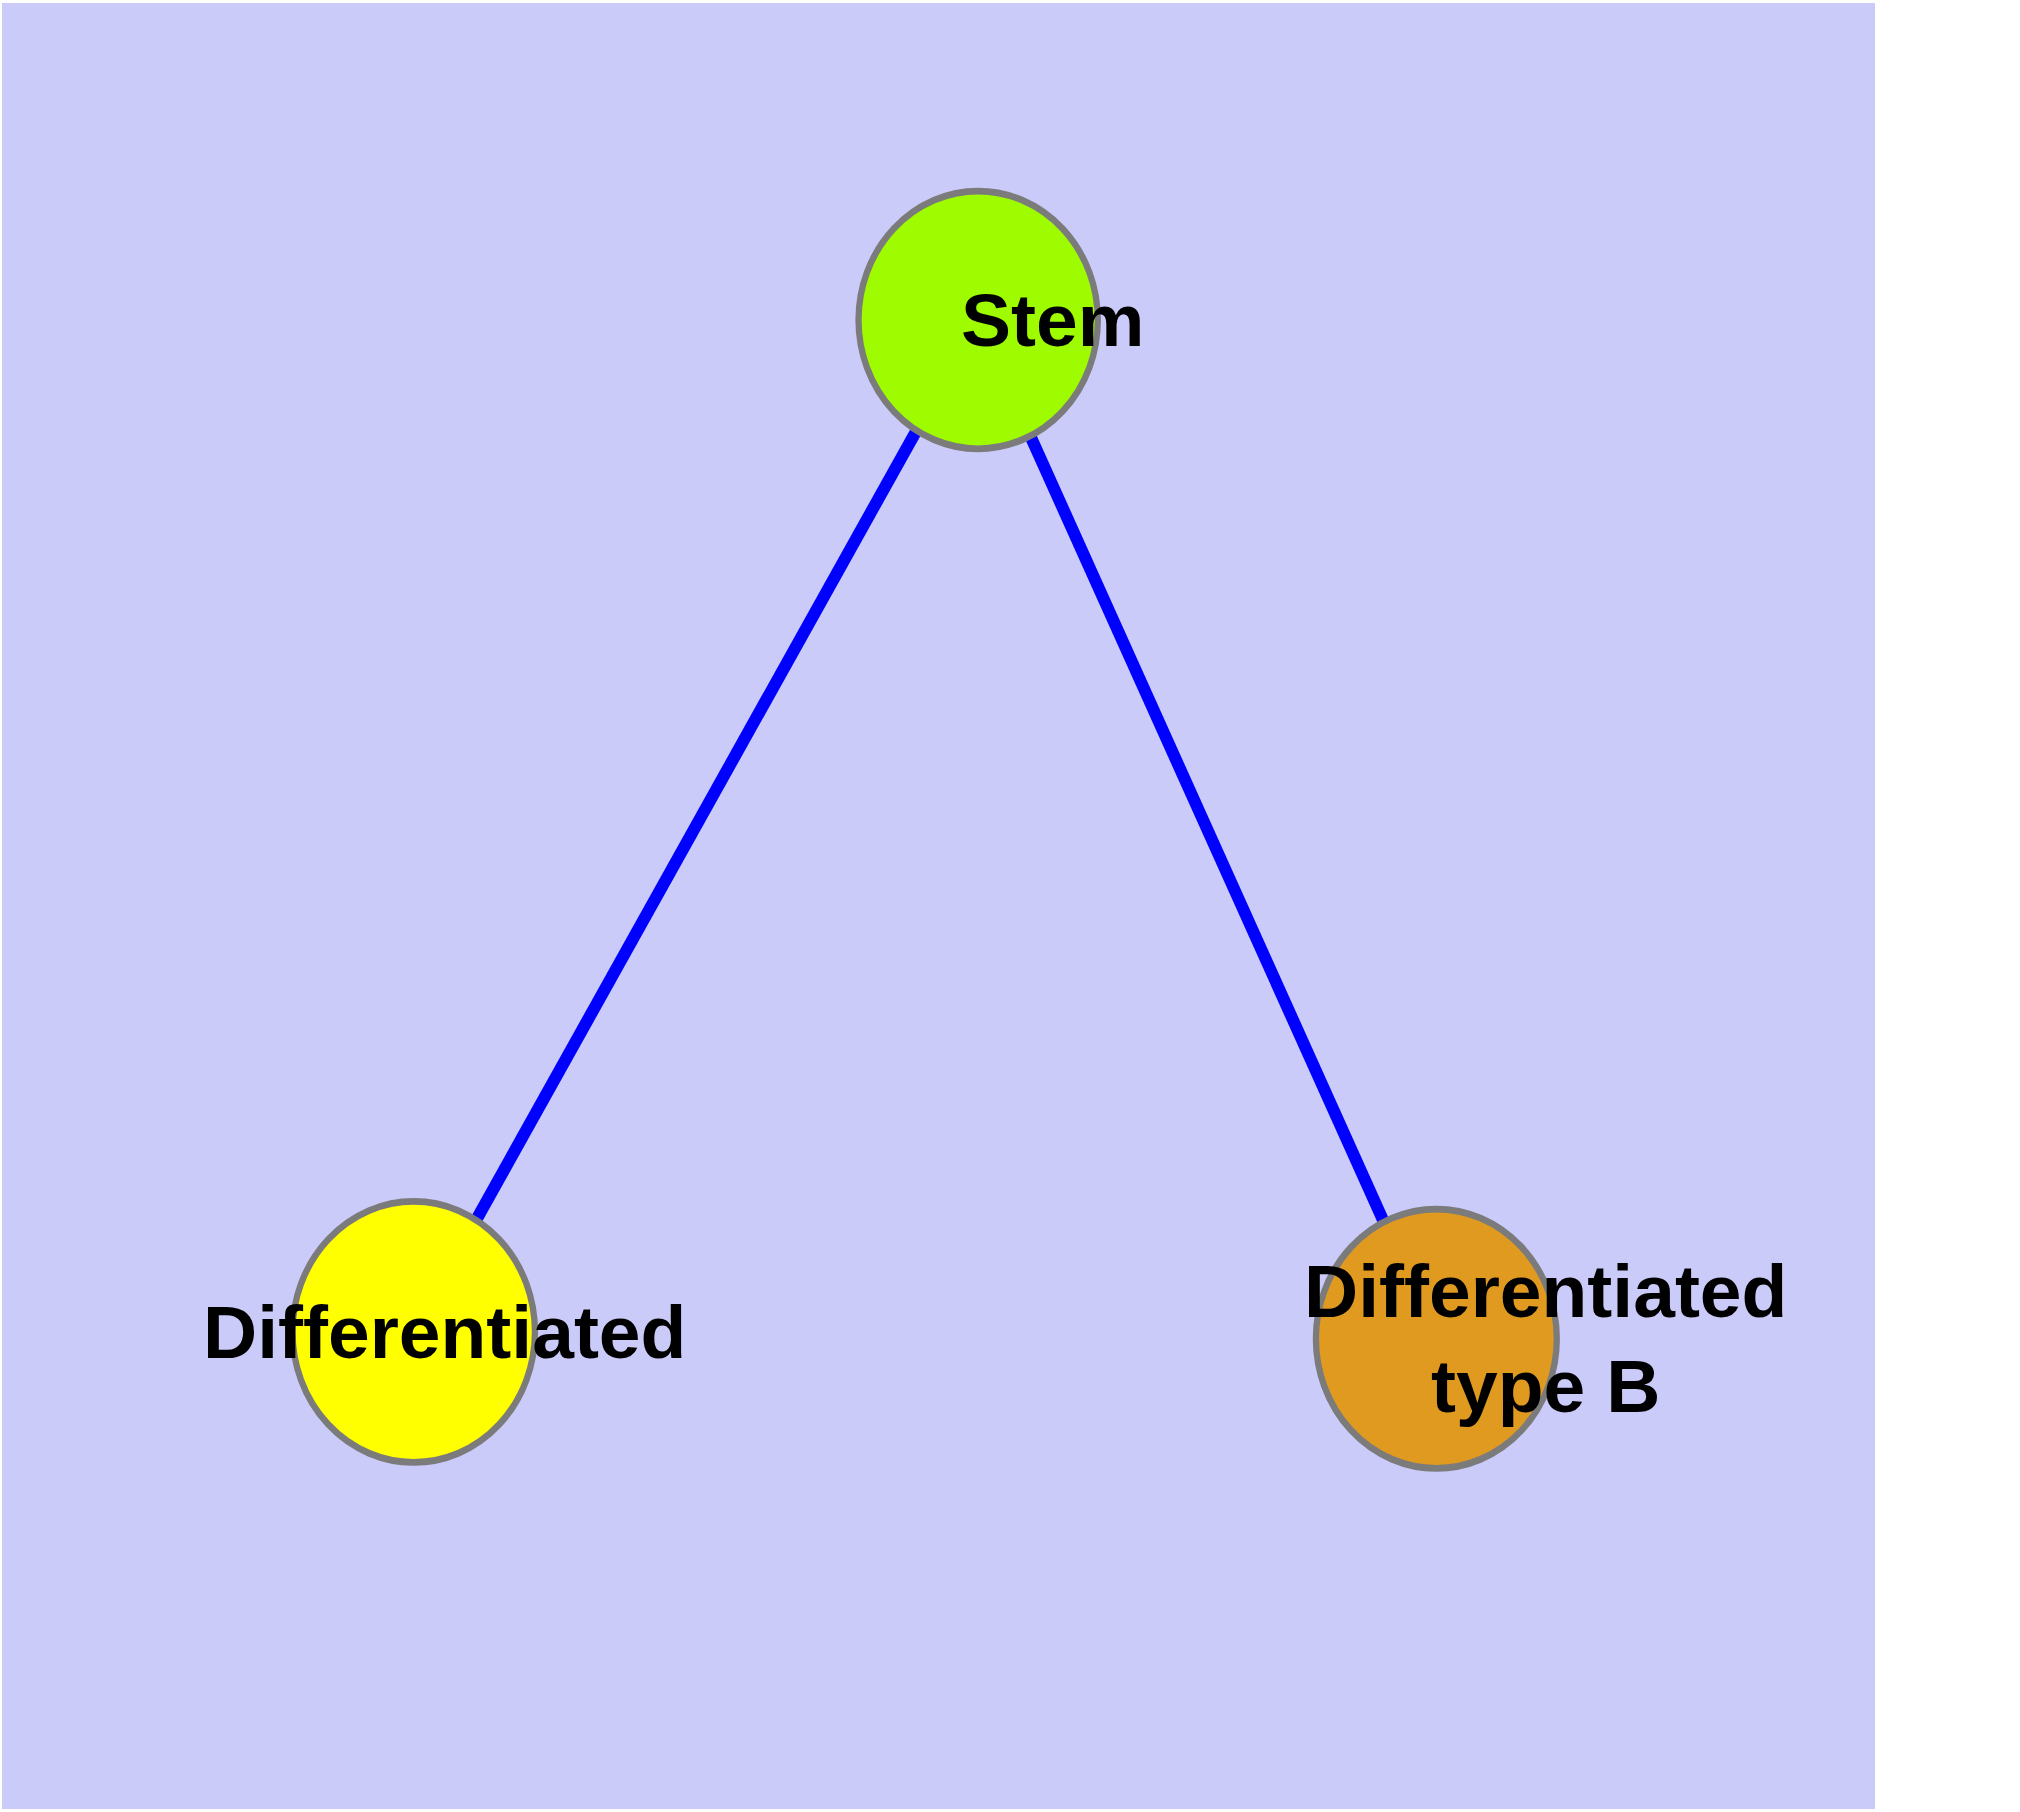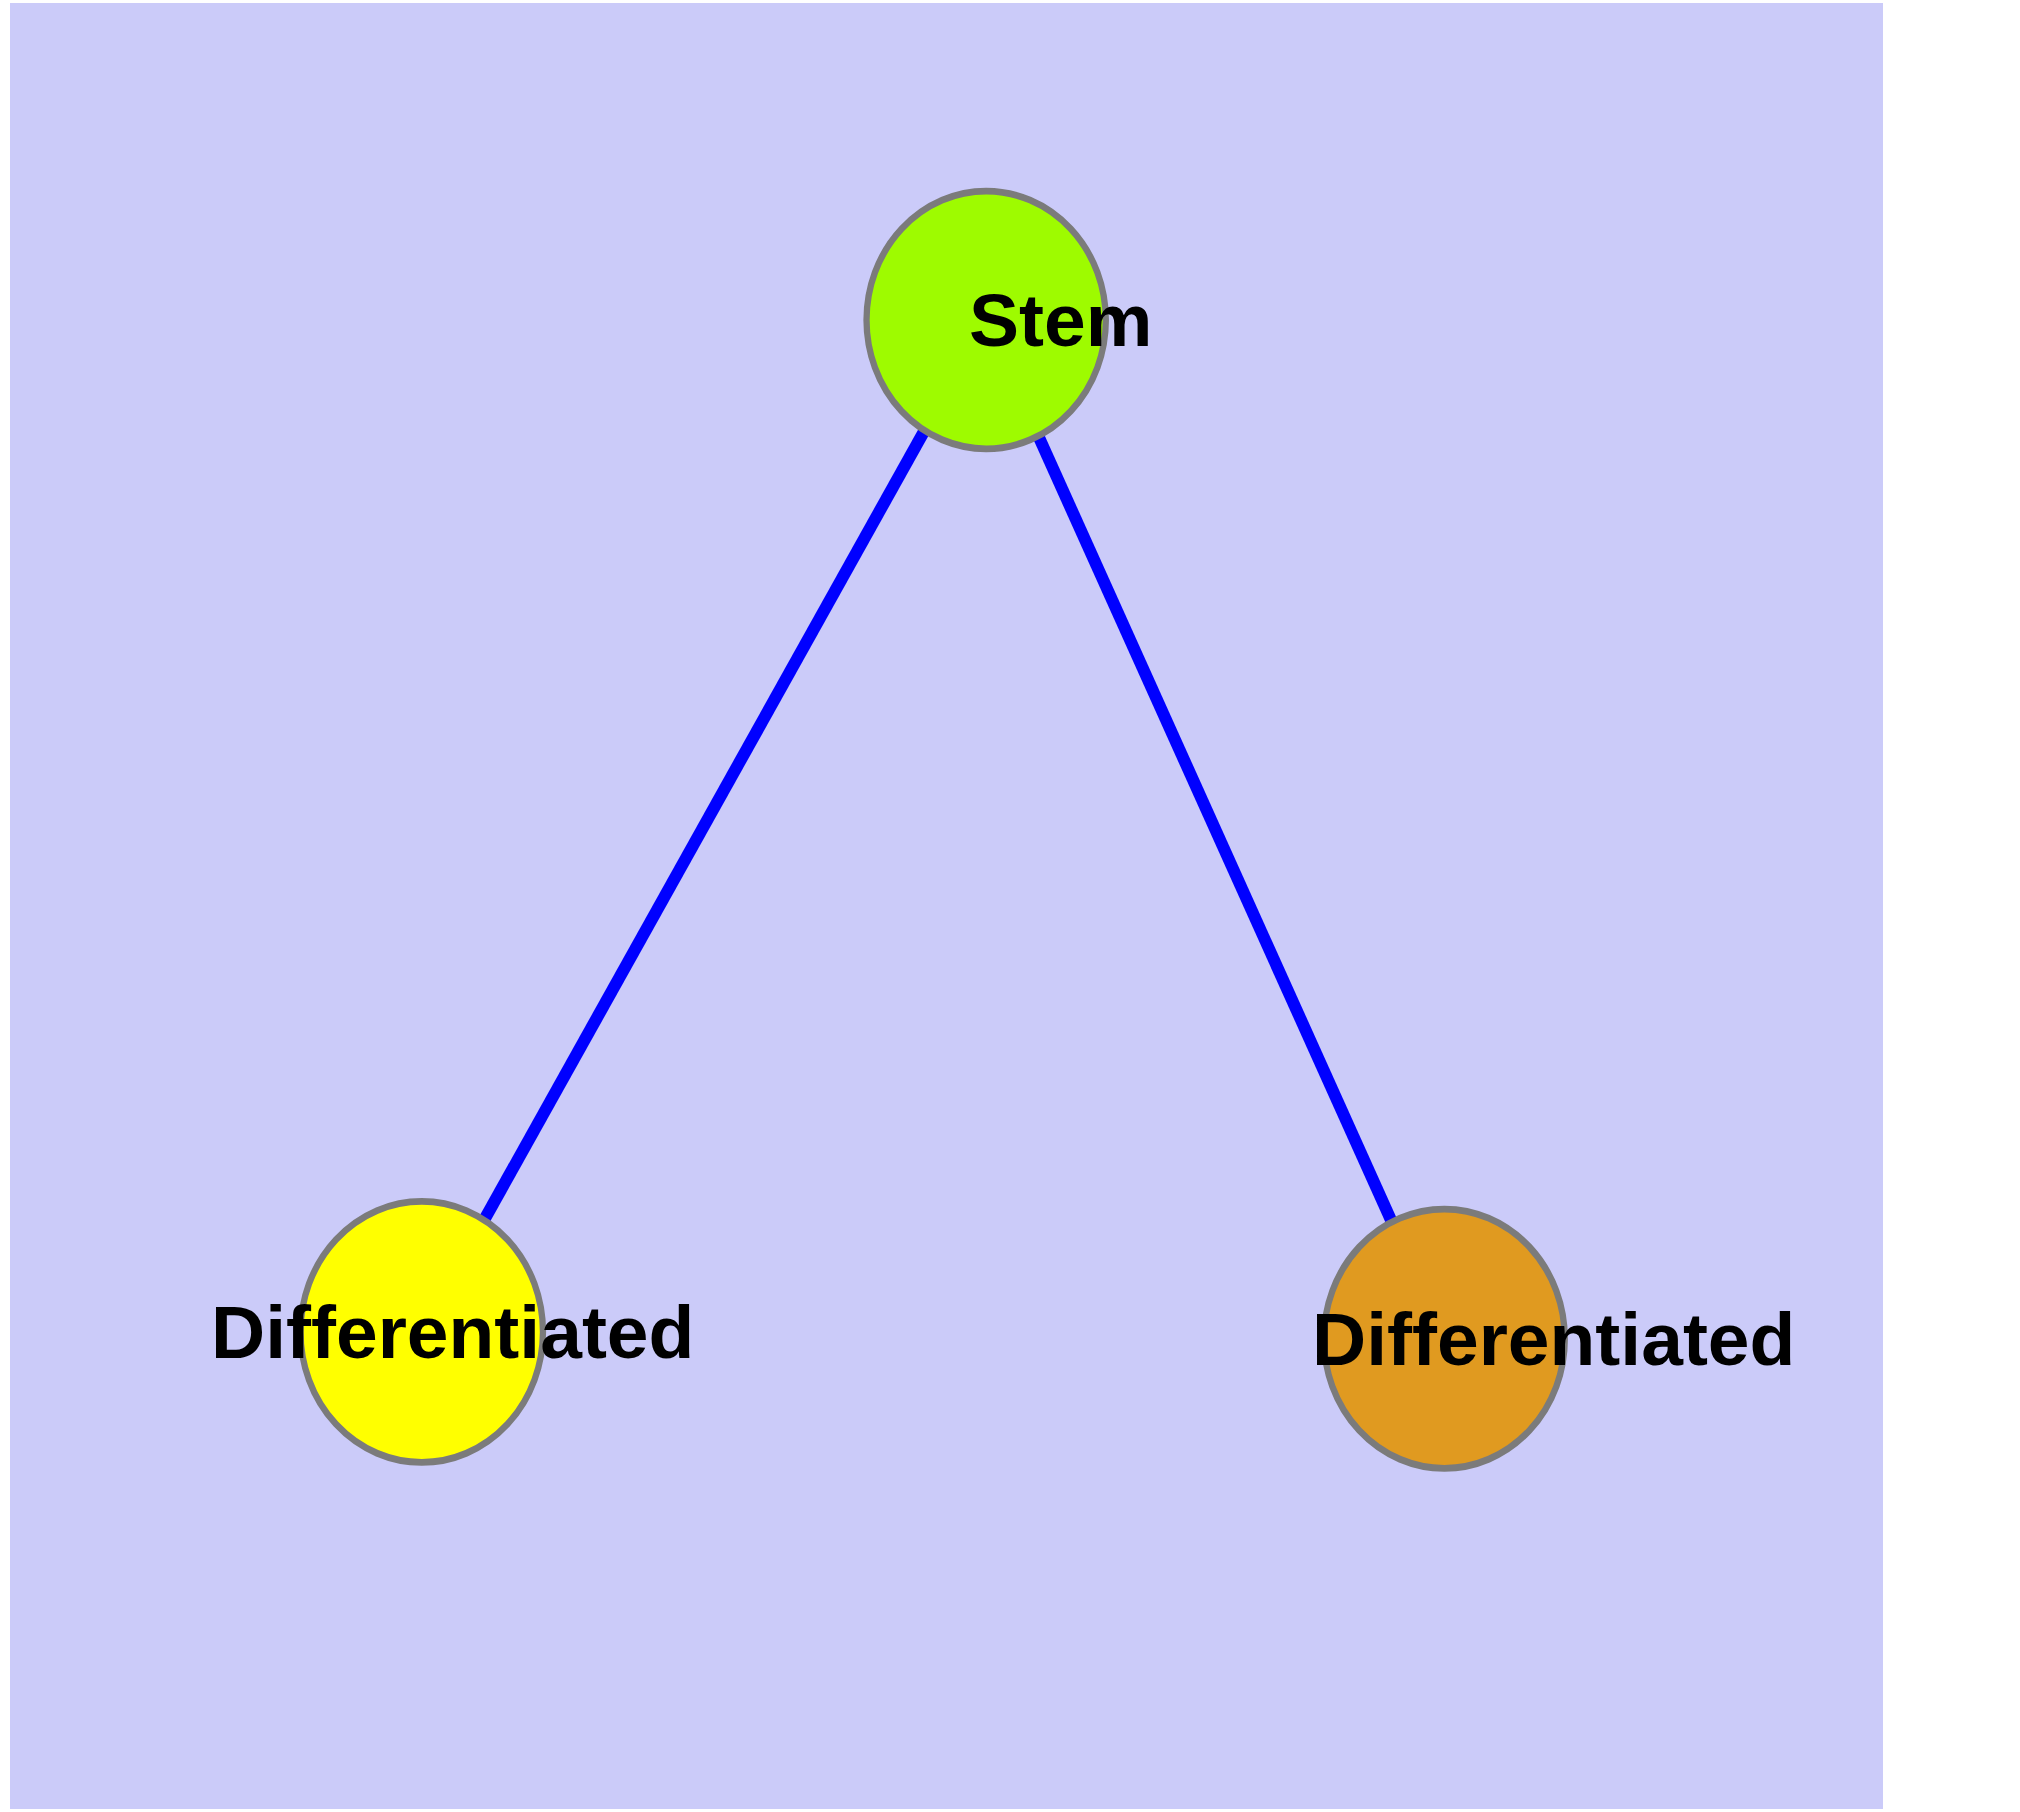--- a/index.html
+++ b/index.html
@@ -7,21 +7,20 @@
     padding: 0;
     background: #ffffff;
     font-family: "Liberation Sans", sans-serif;
   }
   .canvas {
     position: relative;
     width: 1877px;
     height: 1812px;
     background: #ffffff;
     overflow: hidden;
-    margin-left: 8px;
   }
   .panel {
     position: absolute;
     left: 1.7px;
     right: 1.7px;
     top: 3.4px;
     bottom: 3.4px;
   }
   svg.graph {
     position: absolute;
@@ -65,17 +64,18 @@
     </svg>
     <div class="labels" id="labels-layer">
         <div class="node-label" style="left: 1051px; top: 317px; color: rgb(0, 0, 0); font-size: 75px; line-height: 95px;">
           <div>Stem</div>
         </div>
         <div class="node-label" style="left: 443px; top: 1329px; color: rgb(0, 0, 0); font-size: 75px; line-height: 95px;">
           <div>Differentiated</div>
         </div>
         <div class="node-label" style="left: 1544px; top: 1336px; color: rgb(0, 0, 0); font-size: 75px; line-height: 95px;">
           <div>Differentiated</div>
+          <div>type B</div>
         </div>
       </div>
   </div>
 </div>
 
 
 </body></html>

